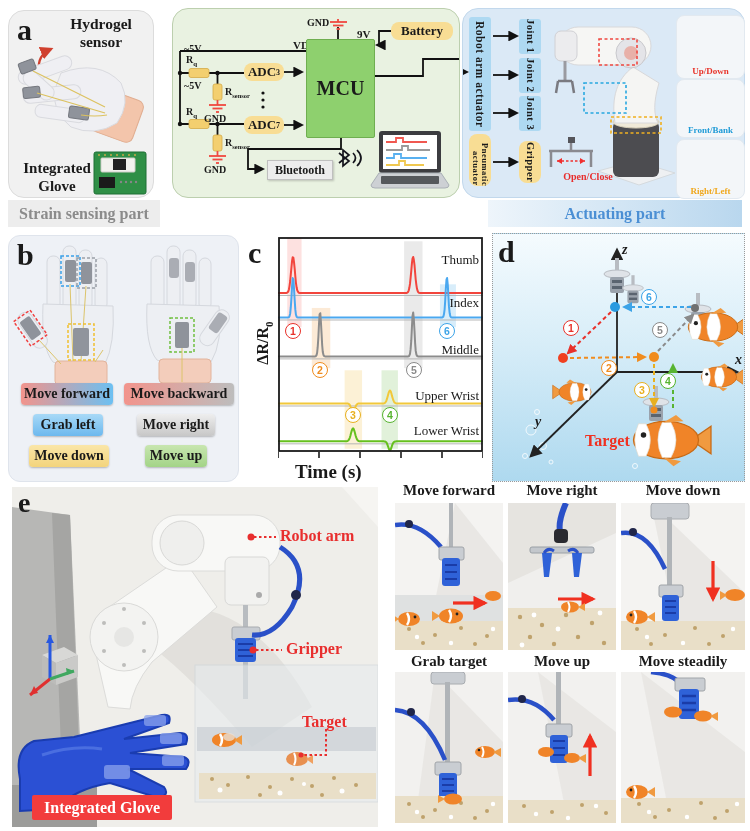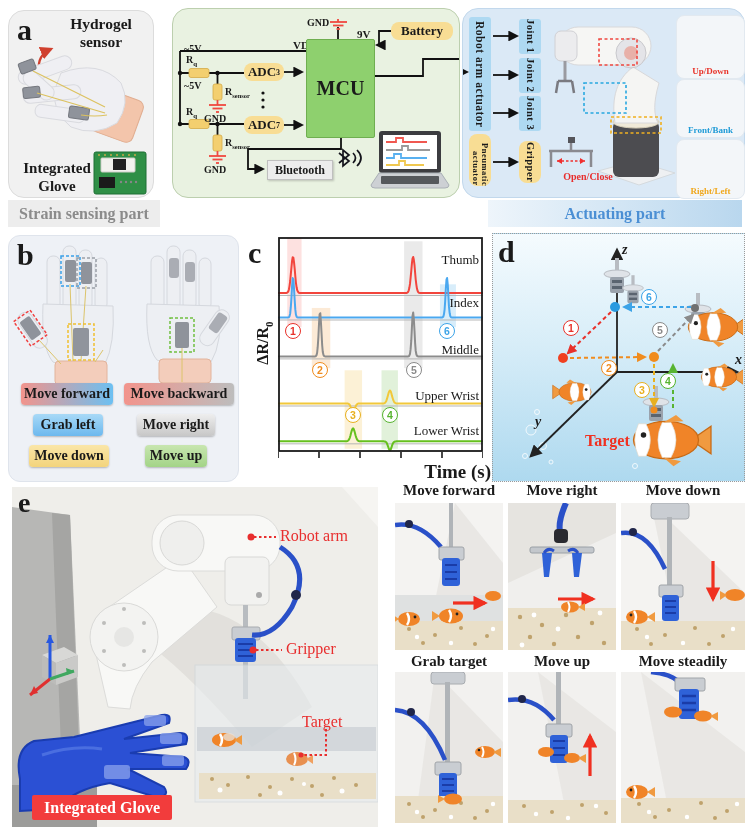--- a/index.html
+++ b/index.html
@@ -22,21 +22,21 @@
   .chip-backward{background:linear-gradient(90deg,#f2948c,#bdbdbd);}
   .chip-left{background:linear-gradient(180deg,#a8d9f7,#6cb8ee);}
   .chip-right{background:linear-gradient(180deg,#eeeeee,#c7c7c7);}
   .chip-down{background:linear-gradient(180deg,#fae6a8,#f3d47c);}
   .chip-up{background:linear-gradient(180deg,#c8e6b0,#a3d487);}
   .circ{position:absolute;width:16px;height:16px;border-radius:50%;background:#fff;
         border:1.6px solid currentColor;font:bold 10.5px "Liberation Sans",sans-serif;
         text-align:center;line-height:15px;box-sizing:border-box;}
   .trace-label{position:absolute;right:9px;font-weight:normal;font-size:13px;}
   .tile-title{position:absolute;font-weight:bold;font-size:15px;text-align:center;}
-  .annot{position:absolute;color:#e82e2e;font-weight:normal;font-size:16px;}
+  .annot{position:absolute;color:#e82e2e;font-weight:bold;font-size:16px;}
   .badge{position:absolute;background:#f23c3c;color:#fff;font-weight:bold;font-size:16px;
          display:flex;align-items:center;justify-content:center;border-radius:2px;}
   .minilabel{position:absolute;bottom:2px;width:100%;text-align:center;font-weight:bold;font-size:9px;}
   .minitile{position:absolute;left:213px;width:67px;background:#f3f6f9;border-radius:8px;border:1px solid #e2e9f0;}
   svg{display:block;}
 </style>
 </head>
 <body>
 
 <div class="canvas">
@@ -367,21 +367,21 @@
         <line x1="0" y1="206.82999999999998" x2="205" y2="206.82999999999998" stroke="#b5b5b5" stroke-width="1"></line>
         <path d="M0.0,204.3L0.6,204.3L1.3,204.3L1.9,204.3L2.6,204.3L3.2,204.3L3.8,204.3L4.5,204.3L5.1,204.3L5.8,204.3L6.4,204.3L7.0,204.3L7.7,204.3L8.3,204.3L9.0,204.3L9.6,204.3L10.3,204.3L10.9,204.3L11.5,204.3L12.2,204.3L12.8,204.3L13.5,204.3L14.1,204.3L14.7,204.3L15.4,204.3L16.0,204.3L16.7,204.3L17.3,204.3L17.9,204.3L18.6,204.3L19.2,204.3L19.9,204.3L20.5,204.3L21.1,204.3L21.8,204.3L22.4,204.3L23.1,204.3L23.7,204.3L24.3,204.3L25.0,204.3L25.6,204.3L26.3,204.3L26.9,204.3L27.5,204.3L28.2,204.3L28.8,204.3L29.5,204.3L30.1,204.3L30.8,204.3L31.4,204.3L32.0,204.3L32.7,204.3L33.3,204.3L34.0,204.3L34.6,204.3L35.2,204.3L35.9,204.3L36.5,204.3L37.2,204.3L37.8,204.3L38.4,204.3L39.1,204.3L39.7,204.3L40.4,204.3L41.0,204.3L41.6,204.3L42.3,204.3L42.9,204.3L43.6,204.3L44.2,204.3L44.8,204.3L45.5,204.3L46.1,204.3L46.8,204.3L47.4,204.3L48.0,204.3L48.7,204.3L49.3,204.3L50.0,204.3L50.6,204.3L51.3,204.3L51.9,204.3L52.5,204.3L53.2,204.3L53.8,204.3L54.5,204.3L55.1,204.3L55.7,204.3L56.4,204.3L57.0,204.3L57.7,204.3L58.3,204.3L58.9,204.3L59.6,204.3L60.2,204.3L60.9,204.3L61.5,204.3L62.1,204.3L62.8,204.3L63.4,204.3L64.1,204.3L64.7,204.3L65.3,204.3L66.0,204.3L66.6,204.3L67.3,204.3L67.9,204.3L68.5,204.3L69.2,204.1L69.8,203.8L70.5,203.3L71.1,202.3L71.8,200.8L72.4,198.7L73.0,196.3L73.7,193.9L74.3,192.1L75.0,191.3L75.6,191.8L76.2,193.4L76.9,195.7L77.5,198.2L78.2,200.4L78.8,202.0L79.4,203.1L80.1,203.7L80.7,204.1L81.4,204.2L82.0,204.3L82.6,204.3L83.3,204.3L83.9,204.3L84.6,204.3L85.2,204.3L85.8,204.3L86.5,204.3L87.1,204.3L87.8,204.3L88.4,204.3L89.0,204.3L89.7,204.3L90.3,204.3L91.0,204.3L91.6,204.3L92.3,204.3L92.9,204.3L93.5,204.3L94.2,204.3L94.8,204.3L95.5,204.3L96.1,204.3L96.7,204.3L97.4,204.3L98.0,204.3L98.7,204.3L99.3,204.3L99.9,204.3L100.6,204.3L101.2,204.3L101.9,204.3L102.5,204.3L103.1,204.3L103.8,204.3L104.4,204.3L105.1,204.3L105.7,204.3L106.3,204.4L107.0,204.5L107.6,204.8L108.3,205.3L108.9,206.3L109.5,207.9L110.2,209.8L110.8,211.7L111.5,213.0L112.1,213.3L112.8,212.4L113.4,210.7L114.0,208.7L114.7,206.9L115.3,205.7L116.0,205.0L116.6,204.6L117.2,204.4L117.9,204.4L118.5,204.3L119.2,204.3L119.8,204.3L120.4,204.3L121.1,204.3L121.7,204.3L122.4,204.3L123.0,204.3L123.6,204.3L124.3,204.3L124.9,204.3L125.6,204.3L126.2,204.3L126.8,204.3L127.5,204.3L128.1,204.3L128.8,204.3L129.4,204.3L130.0,204.3L130.7,204.3L131.3,204.3L132.0,204.3L132.6,204.3L133.3,204.3L133.9,204.3L134.5,204.3L135.2,204.3L135.8,204.3L136.5,204.3L137.1,204.3L137.7,204.3L138.4,204.3L139.0,204.3L139.7,204.3L140.3,204.3L140.9,204.3L141.6,204.3L142.2,204.3L142.9,204.3L143.5,204.3L144.1,204.3L144.8,204.3L145.4,204.3L146.1,204.3L146.7,204.3L147.3,204.3L148.0,204.3L148.6,204.3L149.3,204.3L149.9,204.3L150.5,204.3L151.2,204.3L151.8,204.3L152.5,204.3L153.1,204.3L153.8,204.3L154.4,204.3L155.0,204.3L155.7,204.3L156.3,204.3L157.0,204.3L157.6,204.3L158.2,204.3L158.9,204.3L159.5,204.3L160.2,204.3L160.8,204.3L161.4,204.3L162.1,204.3L162.7,204.3L163.4,204.3L164.0,204.3L164.6,204.3L165.3,204.3L165.9,204.3L166.6,204.3L167.2,204.3L167.8,204.3L168.5,204.3L169.1,204.3L169.8,204.3L170.4,204.3L171.0,204.3L171.7,204.3L172.3,204.3L173.0,204.3L173.6,204.3L174.3,204.3L174.9,204.3L175.5,204.3L176.2,204.3L176.8,204.3L177.5,204.3L178.1,204.3L178.7,204.3L179.4,204.3L180.0,204.3L180.7,204.3L181.3,204.3L181.9,204.3L182.6,204.3L183.2,204.3L183.9,204.3L184.5,204.3L185.1,204.3L185.8,204.3L186.4,204.3L187.1,204.3L187.7,204.3L188.3,204.3L189.0,204.3L189.6,204.3L190.3,204.3L190.9,204.3L191.5,204.3L192.2,204.3L192.8,204.3L193.5,204.3L194.1,204.3L194.8,204.3L195.4,204.3L196.0,204.3L196.7,204.3L197.3,204.3L198.0,204.3L198.6,204.3L199.2,204.3L199.9,204.3L200.5,204.3L201.2,204.3L201.8,204.3L202.4,204.3L203.1,204.3L203.7,204.3L204.4,204.3L205.0,204.3" fill="none" stroke="#66c01e" stroke-width="2" stroke-linejoin="round"></path>
         <line x1="0" y1="215" x2="0" y2="221" stroke="#1a1a1a" stroke-width="1.6"></line>
         <line x1="41" y1="215" x2="41" y2="221" stroke="#1a1a1a" stroke-width="1.6"></line>
         <line x1="82" y1="215" x2="82" y2="221" stroke="#1a1a1a" stroke-width="1.6"></line>
         <line x1="123" y1="215" x2="123" y2="221" stroke="#1a1a1a" stroke-width="1.6"></line>
         <line x1="164" y1="215" x2="164" y2="221" stroke="#1a1a1a" stroke-width="1.6"></line>
         <line x1="205" y1="215" x2="205" y2="221" stroke="#1a1a1a" stroke-width="1.6"></line>
         <rect x="1" y="1" width="203" height="213" fill="none" stroke="#1a1a1a" stroke-width="1.8"></rect>
       </svg>
-    <div class="abs" style="left:41px;top:228px;width:205px;text-align:right;font-weight:bold;font-size:19px;">Time (s)</div>
+    <div class="abs" style="left:50px;top:228px;width:205px;text-align:left;font-weight:bold;font-size:19px;">Time (s)</div>
   <div class="circ" style="left: 39.965px; top: 89.955px; color: rgb(232, 49, 42);">1</div>
       <div class="circ" style="left: 67.025px; top: 129.085px; color: rgb(240, 140, 30);">2</div>
       <div class="circ" style="left: 100.03px; top: 174.02px; color: rgb(232, 176, 32);">3</div>
       <div class="circ" style="left: 136.93px; top: 174.02px; color: rgb(88, 180, 49);">4</div>
       <div class="circ" style="left: 160.915px; top: 129.085px; color: rgb(138, 138, 138);">5</div>
       <div class="circ" style="left: 193.92px; top: 89.955px; color: rgb(61, 164, 232);">6</div>
       <div class="trace-label" style="top: 19.08px;">Thumb</div>
       <div class="trace-label" style="top: 62.08px;">Index</div>
       <div class="trace-label" style="top: 108.95px;">Middle</div>
       <div class="trace-label" style="top: 155.175px;">Upper Wrist</div>

